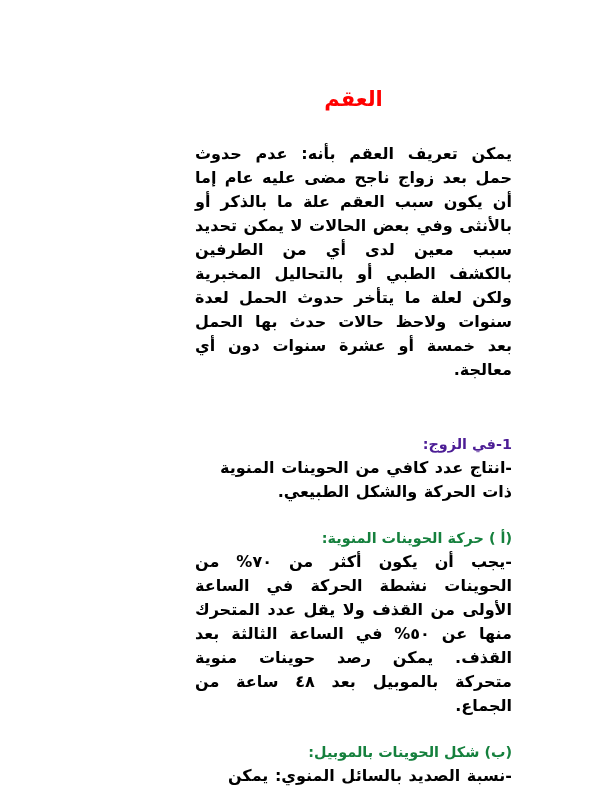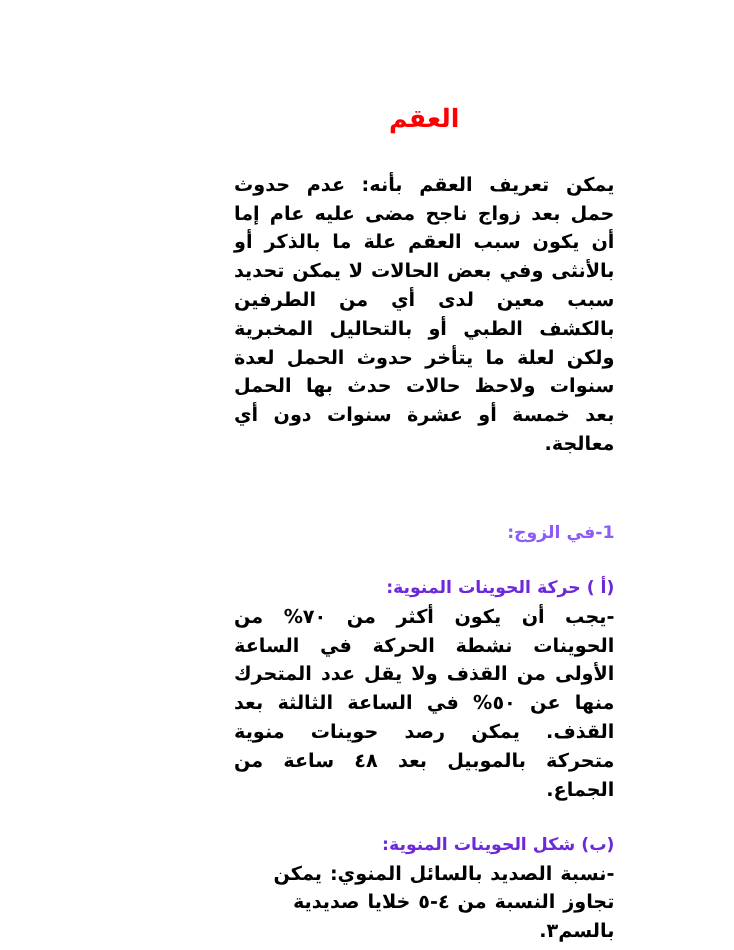--- a/index.html
+++ b/index.html
@@ -61,58 +61,59 @@
   .gap-sm { height: 22px; }
   .gap-md { height: 24px; }
   .gap-lg { height: 26px; }
 
   .section-heading {
     font-size: 14.4px;
     font-weight: bold;
     line-height: 24px;
     text-align: right;
     margin: 0;
-    color: #8b5cf6;
+    color: #4c1d95;
   }
 
   .sub-heading {
     font-size: 14.4px;
     font-weight: bold;
     line-height: 24px;
     text-align: right;
     margin: 0;
-    color: #6d28d9;
+    color: #15803d;
   }
 </style>
 </head>
 <body>
 
 <div class="page">
   <div class="content">
 
     <h1 class="doc-title">العقم</h1>
 
     <p class="para">يمكن تعريف العقم بأنه: عدم حدوث حمل بعد زواج ناجح مضى عليه عام إما أن يكون سبب العقم علة ما بالذكر أو بالأنثى وفي بعض الحالات لا يمكن تحديد سبب معين لدى أي من الطرفين بالكشف الطبي أو بالتحاليل المخبرية ولكن لعلة ما يتأخر حدوث الحمل لعدة سنوات ولاحظ حالات حدث بها الحمل بعد خمسة أو عشرة سنوات دون أي معالجة.</p>
 
     <div class="gap-md"></div>
 
 
     <div class="gap-lg"></div>
 
     <h2 class="section-heading">1-في الزوج:</h2>
 
+    <p class="para plain">-انتاج عدد كافي من الحوينات المنوية ذات الحركة والشكل الطبيعي.</p>
 
 
     <div class="gap-sm"></div>
 
     <h2 class="sub-heading">(أ ) حركة الحوينات المنوية:</h2>
 
     <p class="para">-يجب أن يكون أكثر من ٧٠% من الحوينات نشطة الحركة في الساعة الأولى من القذف ولا يقل عدد المتحرك منها عن ٥٠% في الساعة الثالثة بعد القذف. يمكن رصد حوينات منوية متحركة بالموبيل بعد ٤٨ ساعة من الجماع.</p>
 
     <div class="gap-sm"></div>
 
-    <h2 class="sub-heading">(ب) شكل الحوينات المنوية:</h2>
+    <h2 class="sub-heading">(ب) شكل الحوينات بالموبيل:</h2>
 
 
     <p class="para plain">-نسبة الصديد بالسائل المنوي: يمكن تجاوز النسبة من ٤-٥ خلايا صديدية بالسم٣.</p>
 
   </div>
 </div>
 
 </body></html>

